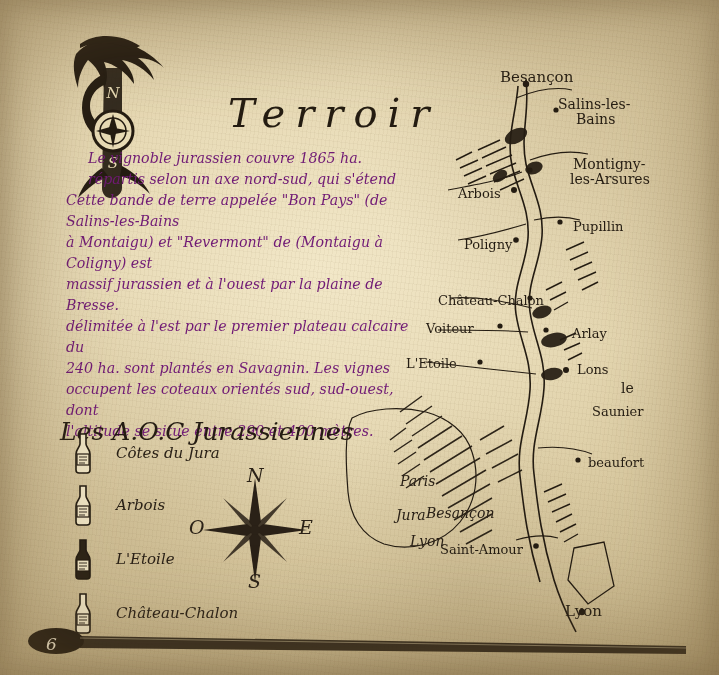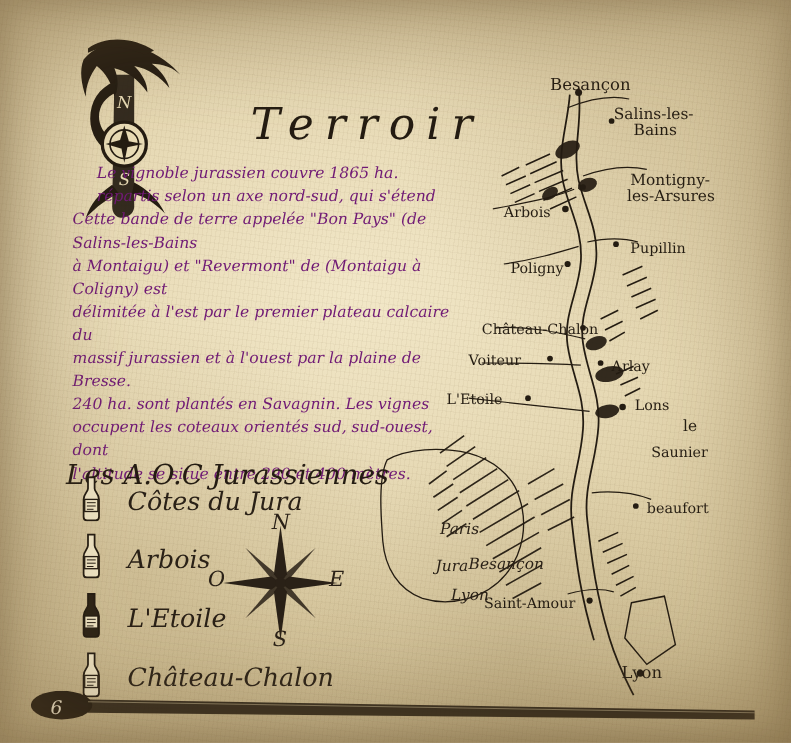--- a/index.html
+++ b/index.html
@@ -55,21 +55,21 @@
   #aoc-heading{
     position:absolute;left:60px;top:393px;
     font-family:"DejaVu Serif",serif;
     font-size:25px;font-style:italic;color:#241c12;margin-top:24px;
   }
   .aoc-row{position:absolute;left:70px;height:46px;}
   .aoc-row .bottle{position:absolute;left:0;top:0;width:26px;height:42px;}
   .aoc-row .aoc-label{
     position:absolute;left:46px;top:12px;
     font-family:"DejaVu Serif",serif;font-style:italic;
-    font-size:23px;color:#2a2117;white-space:nowrap;
+    font-size:15px;color:#2a2117;white-space:nowrap;
   }
   #aoc-0{top:432px;}
   #aoc-1{top:484px;}
   #aoc-2{top:538px;}
   #aoc-3{top:592px;}
 
   
   #compass-rose{position:absolute;left:195px;top:470px;width:120px;height:120px;}
   .rose-letter{
     position:absolute;font-family:"DejaVu Serif",serif;font-style:italic;
@@ -136,22 +136,22 @@
     </svg>
   </div>
   <div id="title-word">Terroir</div>
 </div>
 
 <div id="body-text">
   <p class="indent3">Le vignoble jurassien couvre 1865 ha.</p>
   <p class="indent3">répartis selon un axe nord-sud, qui s'étend</p>
   <p>Cette bande de terre appelée "Bon Pays" (de Salins-les-Bains</p>
   <p>à Montaigu) et "Revermont" de (Montaigu à Coligny) est</p>
+  <p>massif jurassien et à l'ouest par la plaine de Bresse.</p>
   <p>délimitée à l'est par le premier plateau calcaire du</p>
-  <p>massif jurassien et à l'ouest par la plaine de Bresse.</p>
   <p>240 ha. sont plantés en Savagnin. Les vignes</p>
   <p>occupent les coteaux orientés sud, sud-ouest, dont</p>
   <p>l'altitude se situe entre 290 et 400 mètres.</p>
 </div>
 
 <div id="aoc-heading">Les A.O.C Jurassiennes</div>
 
 <div class="aoc-row" id="aoc-0">
   <div class="bottle">
     <svg width="26" height="42" viewBox="0 0 26 42">
@@ -293,21 +293,21 @@
   <div class="map-label big" style="left:170px;top:28px;">Besançon</div>
   <div class="map-label small" style="left:228px;top:56px;">Salins-les-</div>
   <div class="map-label small" style="left:246px;top:71px;">Bains</div>
   <div class="map-label small" style="left:243px;top:116px;">Montigny-</div>
   <div class="map-label small" style="left:240px;top:131px;">les-Arsures</div>
   <div class="map-label city" style="left:128px;top:146px;">Arbois</div>
   <div class="map-label city" style="left:243px;top:179px;">Pupillin</div>
   <div class="map-label city" style="left:134px;top:197px;">Poligny</div>
   <div class="map-label city" style="left:108px;top:253px;">Château-Chalon</div>
   <div class="map-label city" style="left:96px;top:281px;">Voiteur</div>
-  <div class="map-label city" style="left:226px;top:286px;">Arlay</div>
+  <div class="map-label city" style="left:242px;top:286px;">Arlay</div>
   <div class="map-label city" style="left:76px;top:316px;">L'Etoile</div>
   <div class="map-label city" style="left:247px;top:322px;">Lons</div>
   <div class="map-label small" style="left:291px;top:340px;">le</div>
   <div class="map-label city" style="left:262px;top:364px;">Saunier</div>
   <div class="map-label city" style="left:258px;top:415px;">beaufort</div>
   <div class="map-label city" style="left:110px;top:502px;">Saint-Amour</div>
   <div class="map-label big" style="left:235px;top:562px;">Lyon</div>
 
   
   <div id="france-inset">

